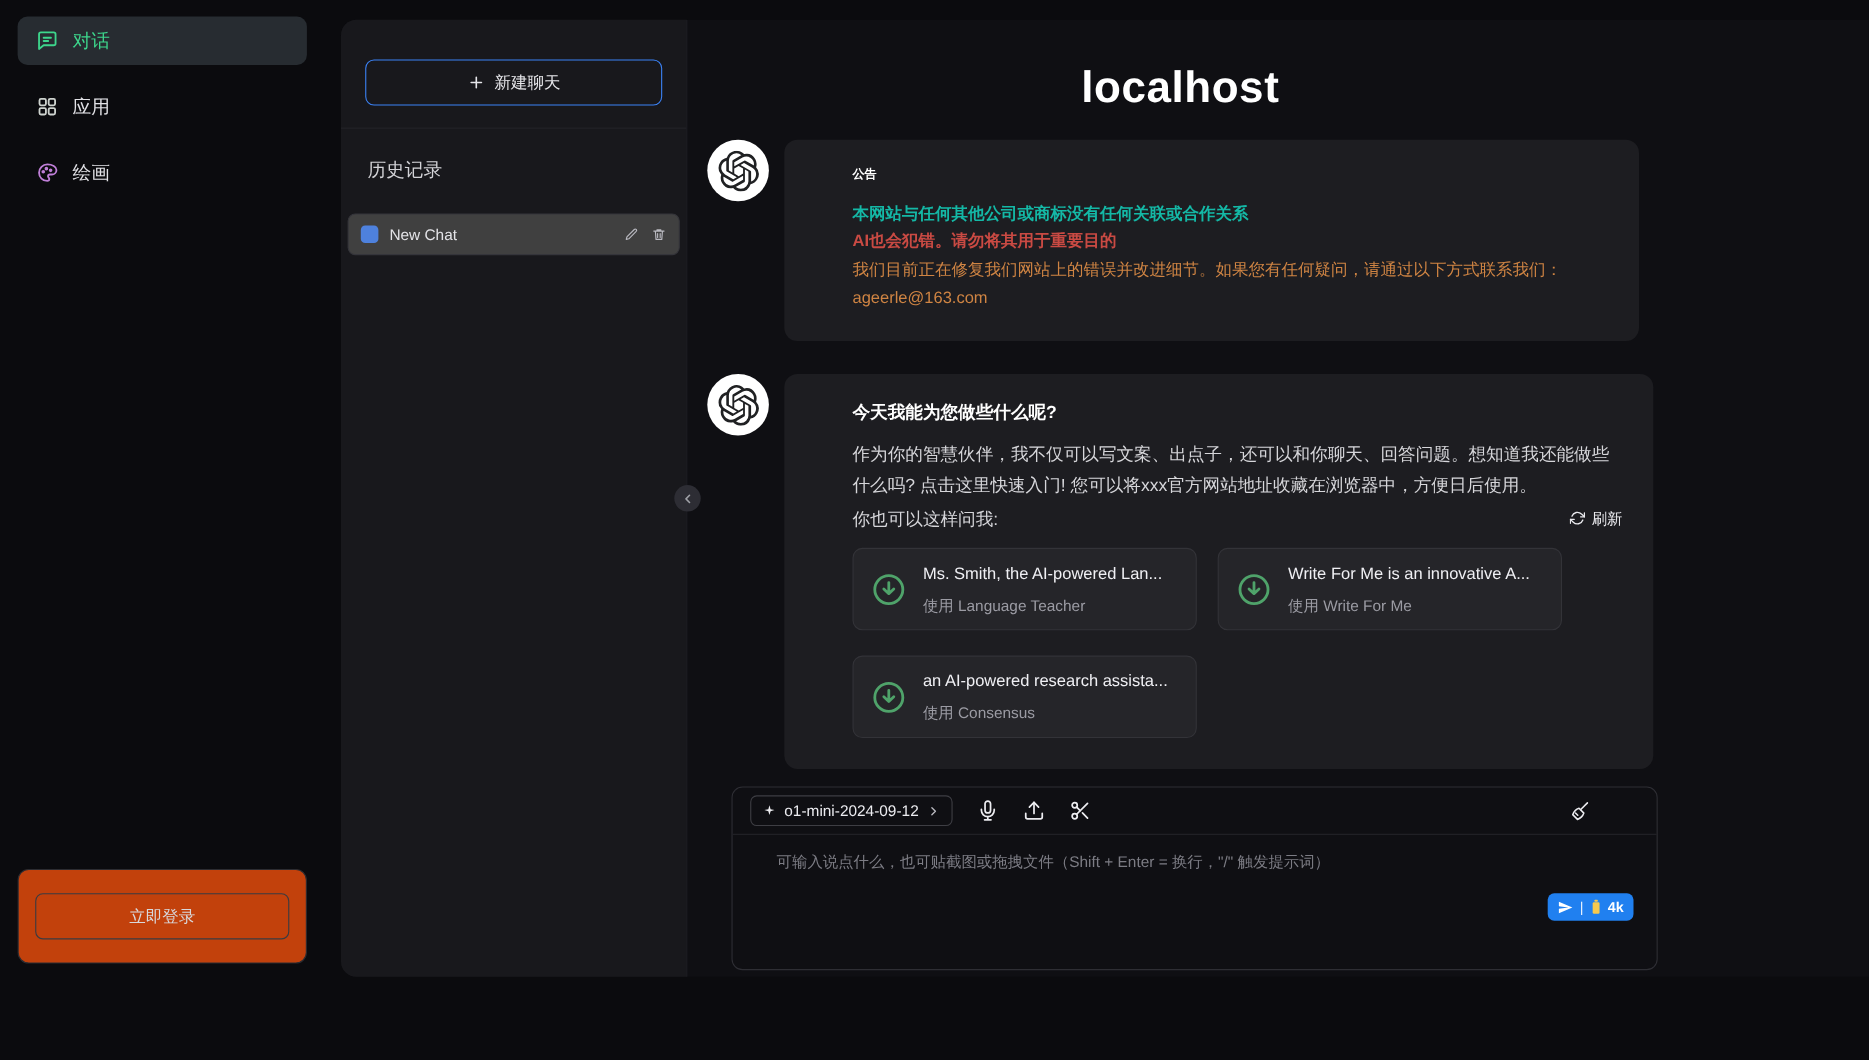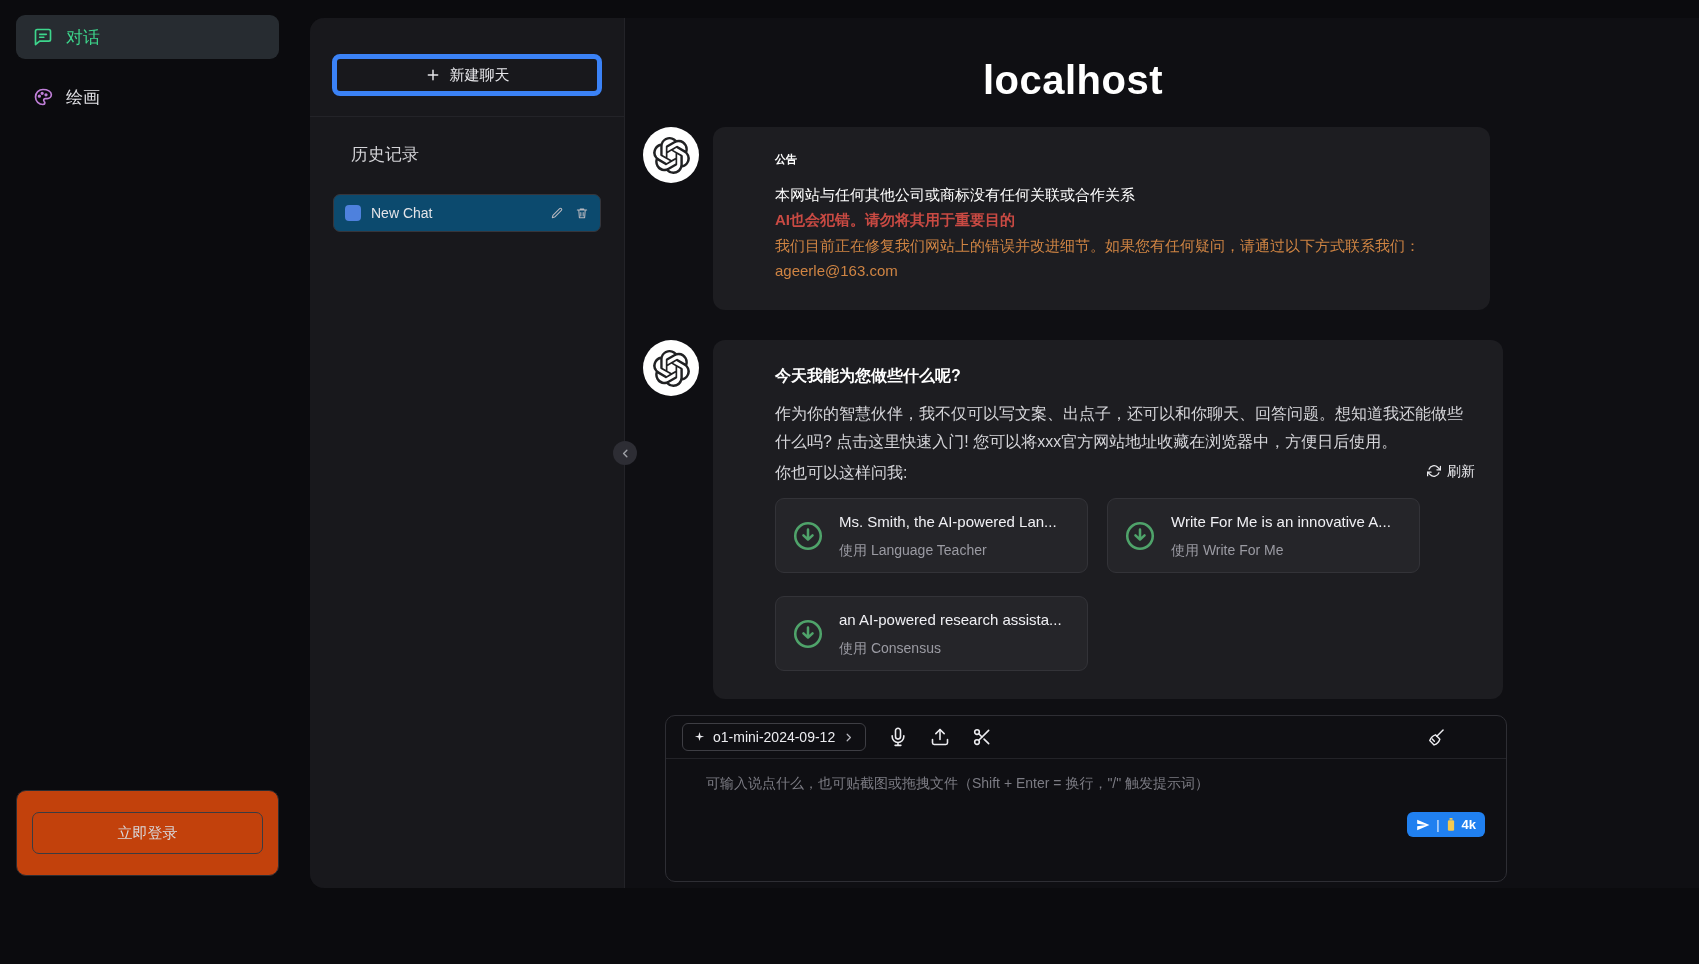--- a/index.html
+++ b/index.html
@@ -29,27 +29,27 @@
     font-family:inherit}
 
   
   .workspace{position:absolute;left:310px;top:18px;right:0;bottom:76px;
     background:#0f0f13;border-radius:14px 0 0 14px;display:flex}
 
   
   .chat-list{width:315px;flex:none;background:#18181c;border-right:1px solid #232328;
     border-radius:14px 0 0 14px;display:flex;flex-direction:column}
   .list-header{padding:36px 22px 20px 22px;border-bottom:1px solid #232328}
-  .new-chat-btn{width:100%;height:42px;border:5px solid #3b82f6;border-radius:8px;
+  .new-chat-btn{width:100%;height:42px;border:1px solid #3b82f6;border-radius:8px;
     background:transparent;color:#e6e6ea;font-size:15px;display:flex;align-items:center;
     justify-content:center;gap:9px;cursor:pointer;font-family:inherit}
   .new-chat-btn .pico{width:16px;height:16px}
-  .list-body{padding:26px 23px}
+  .list-body{padding:26px 6px}
   .history-title{font-size:17px;color:#d3d3d7;margin:0 0 28px 18px}
-  .chat-item{height:38px;background:#0c4a6e;border:1px solid #35353b;border-radius:7px;
+  .chat-item{height:38px;background:#404040;border:1px solid #35353b;border-radius:7px;
     display:flex;align-items:center;gap:10px;padding:0 11px;font-size:14px;
     color:#e4e4e8;cursor:pointer}
   .chat-item .cube{width:16px;height:16px;border-radius:4px;background:#4e81dd;flex:none}
   .chat-item .acts{margin-left:auto;display:flex;gap:11px;color:#b9b9c0}
   .chat-item .acts svg{width:14px;height:14px;cursor:pointer}
 
   .collapse-handle{position:absolute;left:303px;top:50%;transform:translateY(-50%);
     width:24px;height:24px;border-radius:50%;background:#2d2d34;color:#a0a2a8;
     display:flex;align-items:center;justify-content:center;cursor:pointer;z-index:6}
   .collapse-handle svg{width:13px;height:13px}
@@ -60,21 +60,21 @@
     margin-top:40px;color:#fff;letter-spacing:.5px}
   .messages{width:847px;display:flex;flex-direction:column;gap:30px;margin-top:24px}
   .msg{display:flex;gap:14px;align-items:flex-start}
   .avatar{width:56px;height:56px;border-radius:50%;background:#fff;flex:none;
     display:flex;align-items:center;justify-content:center}
   .avatar svg{width:37px;height:37px;fill:#202123}
   .bubble{flex:1;background:#1d1d21;border-radius:12px;padding:24px 28px 28px 62px;
     font-size:15px;line-height:1.48}
 
   .a-head{font-size:11px;font-weight:700;color:#fff;margin-bottom:7px}
-  .a-line1{color:#ffffff;font-weight:400;margin-top:17px}
+  .a-line1{color:#14b8a6;font-weight:700;margin-top:17px}
   .a-line2{color:#c94a43;font-weight:600;margin-top:3px}
   .a-line3{color:#cf8443;margin-top:3px}
   .a-email{color:#cf8443;margin-top:3px;display:inline-block;cursor:pointer}
 
   .w-head{font-size:16px;font-weight:700;color:#fff;margin-bottom:12px}
   .w-body{color:#d6d6da;font-size:16px;line-height:28px;width:700px}
   .w-hintrow{display:flex;align-items:flex-start;margin-top:5px;font-size:16px;color:#d6d6da}
   .refresh{margin-left:auto;display:flex;align-items:center;gap:6px;font-size:14px;
     color:#eaeaee;cursor:pointer}
   .refresh svg{width:14px;height:14px}
@@ -117,20 +117,31 @@
   <div class="nav-item active">
     <span class="nico">
       <svg viewBox="0 0 24 24" fill="none" stroke="currentColor" stroke-width="2" stroke-linecap="round" stroke-linejoin="round">
           <path d="M21 15a2 2 0 0 1-2 2H8l-5 4V5a2 2 0 0 1 2-2h14a2 2 0 0 1 2 2z"></path>
           <path d="M8 8.8h8M8 12.3h5"></path>
         </svg>
     </span>
     <span>对话</span>
   </div>
   <div class="nav-item">
+    <span class="nico ic-apps">
+      <svg viewBox="0 0 24 24" fill="none" stroke="currentColor" stroke-width="2">
+          <rect x="3.5" y="3.5" width="7" height="7" rx="1.6"></rect>
+          <rect x="13.5" y="3.5" width="7" height="7" rx="1.6"></rect>
+          <rect x="3.5" y="13.5" width="7" height="7" rx="1.6"></rect>
+          <rect x="13.5" y="13.5" width="7" height="7" rx="1.6"></rect>
+        </svg>
+    </span>
+    <span>应用</span>
+  </div>
+  <div class="nav-item">
     <span class="nico ic-palette">
       <svg viewBox="0 0 24 24" fill="none" stroke="currentColor" stroke-width="2">
           <path d="M12 3a9 9 0 1 0 0 18c1.4 0 2.2-.9 2.2-2 0-.6-.3-1.1-.7-1.5-.4-.5-.7-.9-.7-1.5 0-1.1.9-2 2-2h2.2a5 5 0 0 0 5-5c0-3.6-4.5-6-10-6z"></path>
           <circle cx="7.6" cy="11" r="1" fill="currentColor"></circle>
           <circle cx="11" cy="7.6" r="1" fill="currentColor"></circle>
           <circle cx="15.6" cy="9.4" r="1" fill="currentColor"></circle>
         </svg>
     </span>
     <span>绘画</span>
   </div>

